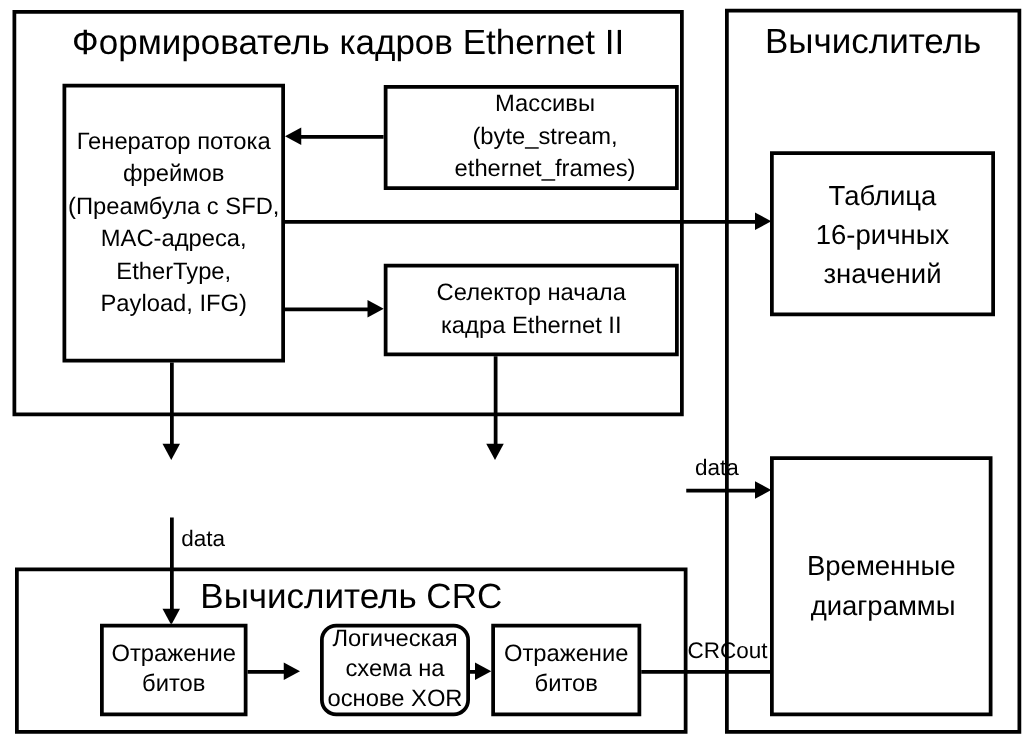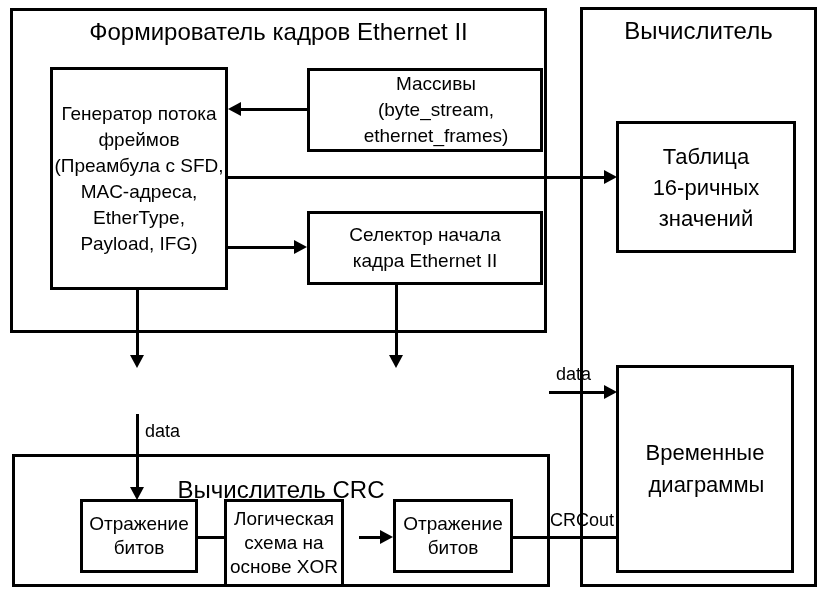--- a/index.html
+++ b/index.html
@@ -26,21 +26,21 @@
     justify-content: center;
     text-align: center;
   }
   .group {
     background: #ffffff;
     display: block;
   }
   .group-title {
     width: 100%;
     text-align: center;
-    font-size: 24px;
+    font-size: 28px;
     padding-top: 7px;
     white-space: pre-line;
   }
   .box-label {
     white-space: pre-line;
     font-size: 19px;
     line-height: 26px;
   }
   .big-label {
     font-size: 22px;
@@ -94,21 +94,21 @@
 
   <div class="box group" style="left:10px; top:8px; width:537px; height:325px;">
     <div class="group-title">Формирователь кадров Ethernet II</div>
   </div>
 
   <div class="box group" style="left:580px; top:7px; width:237px; height:580px;">
     <div class="group-title">Вычислитель</div>
   </div>
 
   <div class="box group" style="left:12px; top:454px; width:538px; height:133px;">
-    <div class="group-title" style="padding-top:4px;margin-top:15px;">Вычислитель CRC</div>
+    <div class="group-title" style="padding-top:4px;">Вычислитель CRC</div>
   </div>
 
   <div class="arrow-left" style="left:228px; top:102px;"></div>
   <div class="h-line" style="left:239px; top:108px; width:68px;"></div>
 
   <div class="h-line" style="left:228px; top:176px; width:377px;"></div>
   <div class="arrow-right" style="left:604px; top:170px;"></div>
 
   <div class="h-line" style="left:228px; top:246px; width:67px;"></div>
   <div class="arrow-right" style="left:294px; top:240px;"></div>
@@ -161,21 +161,21 @@
 16-ричных
 значений</div>
   </div>
 
 
   <div class="box crc-inner" style="left:80px; top:499px; width:118px; height:74px;">
     <div class="box-label">Отражение
 битов</div>
   </div>
 
-  <div class="box crc-inner" style="left:224px; top:499px; width:120px; height:88px;">
+  <div class="box crc-inner" style="left:256px; top:499px; width:120px; height:74px;border-radius:13px;">
     <div class="box-label">Логическая
 схема на
 основе XOR</div>
   </div>
 
   <div class="box crc-inner" style="left:393px; top:499px; width:120px; height:74px;">
     <div class="box-label">Отражение
 битов</div>
   </div>
 

